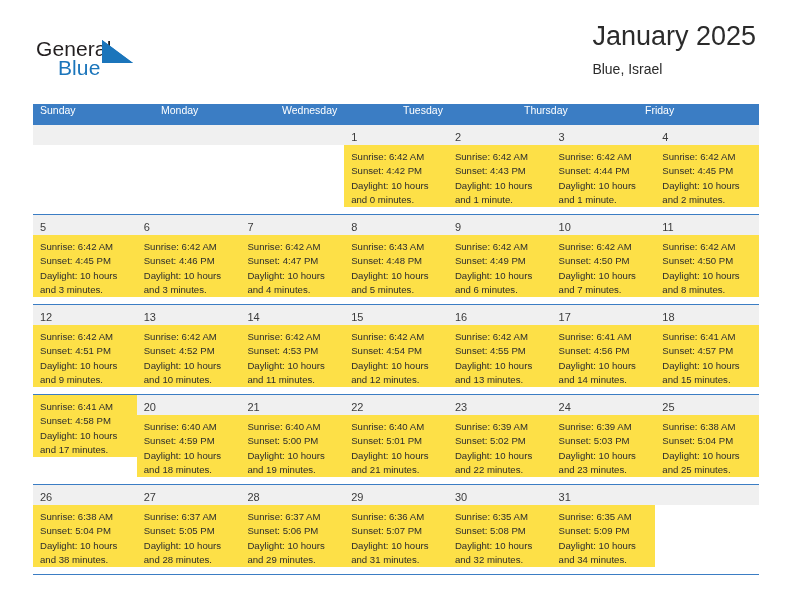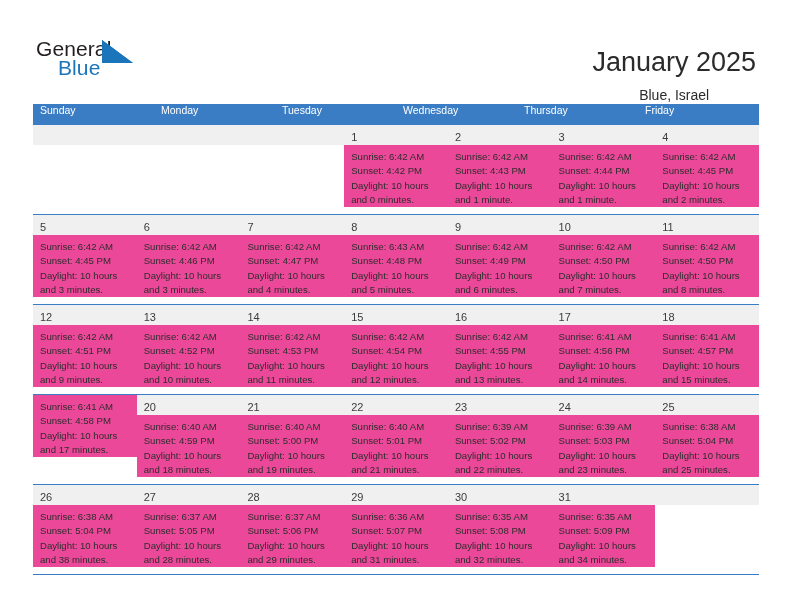--- a/index.html
+++ b/index.html
@@ -62,22 +62,22 @@
     left: 66px;
     top: 2px;
     width: 31px;
     height: 23px;
   }
   .brand-mark svg { display: block; }
 
   .title-block {
     position: absolute;
     right: 36px;
-    top: 45px;
-    text-align: center;
+    top: 19px;
+    text-align: left;
   }
   .cal-title {
     font-size: 27px;
     color: #2b2b2b;
     line-height: 34px;
     white-space: nowrap;
   }
   .cal-subtitle {
     font-size: 14px;
     color: #2b2b2b;
@@ -133,21 +133,21 @@
     padding: 2px 0 0 7px;
   }
   .day-num {
     font-size: 11px;
     color: #3b3b3b;
     line-height: 16px;
   }
 
   .day-body {
     padding: 5px 4px 0 7px;
-    background: #ec4899;
+    background: #fde047;
   }
   .day-line {
     font-size: 9.6px;
     color: #2d2d2d;
     line-height: 14.3px;
     white-space: nowrap;
   }
 
   .day-cell.empty .day-band { background: #f0f0f0; }
   .day-cell.empty .day-body { background: #ffffff; }
@@ -174,22 +174,22 @@
       <div class="cal-title">January 2025</div>
       <div class="cal-subtitle">Blue, Israel</div>
     </div>
 
   </div>
 
   <div class="calendar">
     <div class="weekday-row" id="weekday-row">
         <div class="weekday">Sunday</div>
         <div class="weekday">Monday</div>
+        <div class="weekday">Wednesday</div>
         <div class="weekday">Tuesday</div>
-        <div class="weekday">Wednesday</div>
         <div class="weekday">Thursday</div>
         <div class="weekday">Friday</div>
       </div>
     <div id="weeks-container">
         <div class="week-row">
           <div class="day-cell empty">
             <div class="day-band"><span class="day-num"></span></div>
             <div class="day-body"></div>
           </div>
           <div class="day-cell empty">

